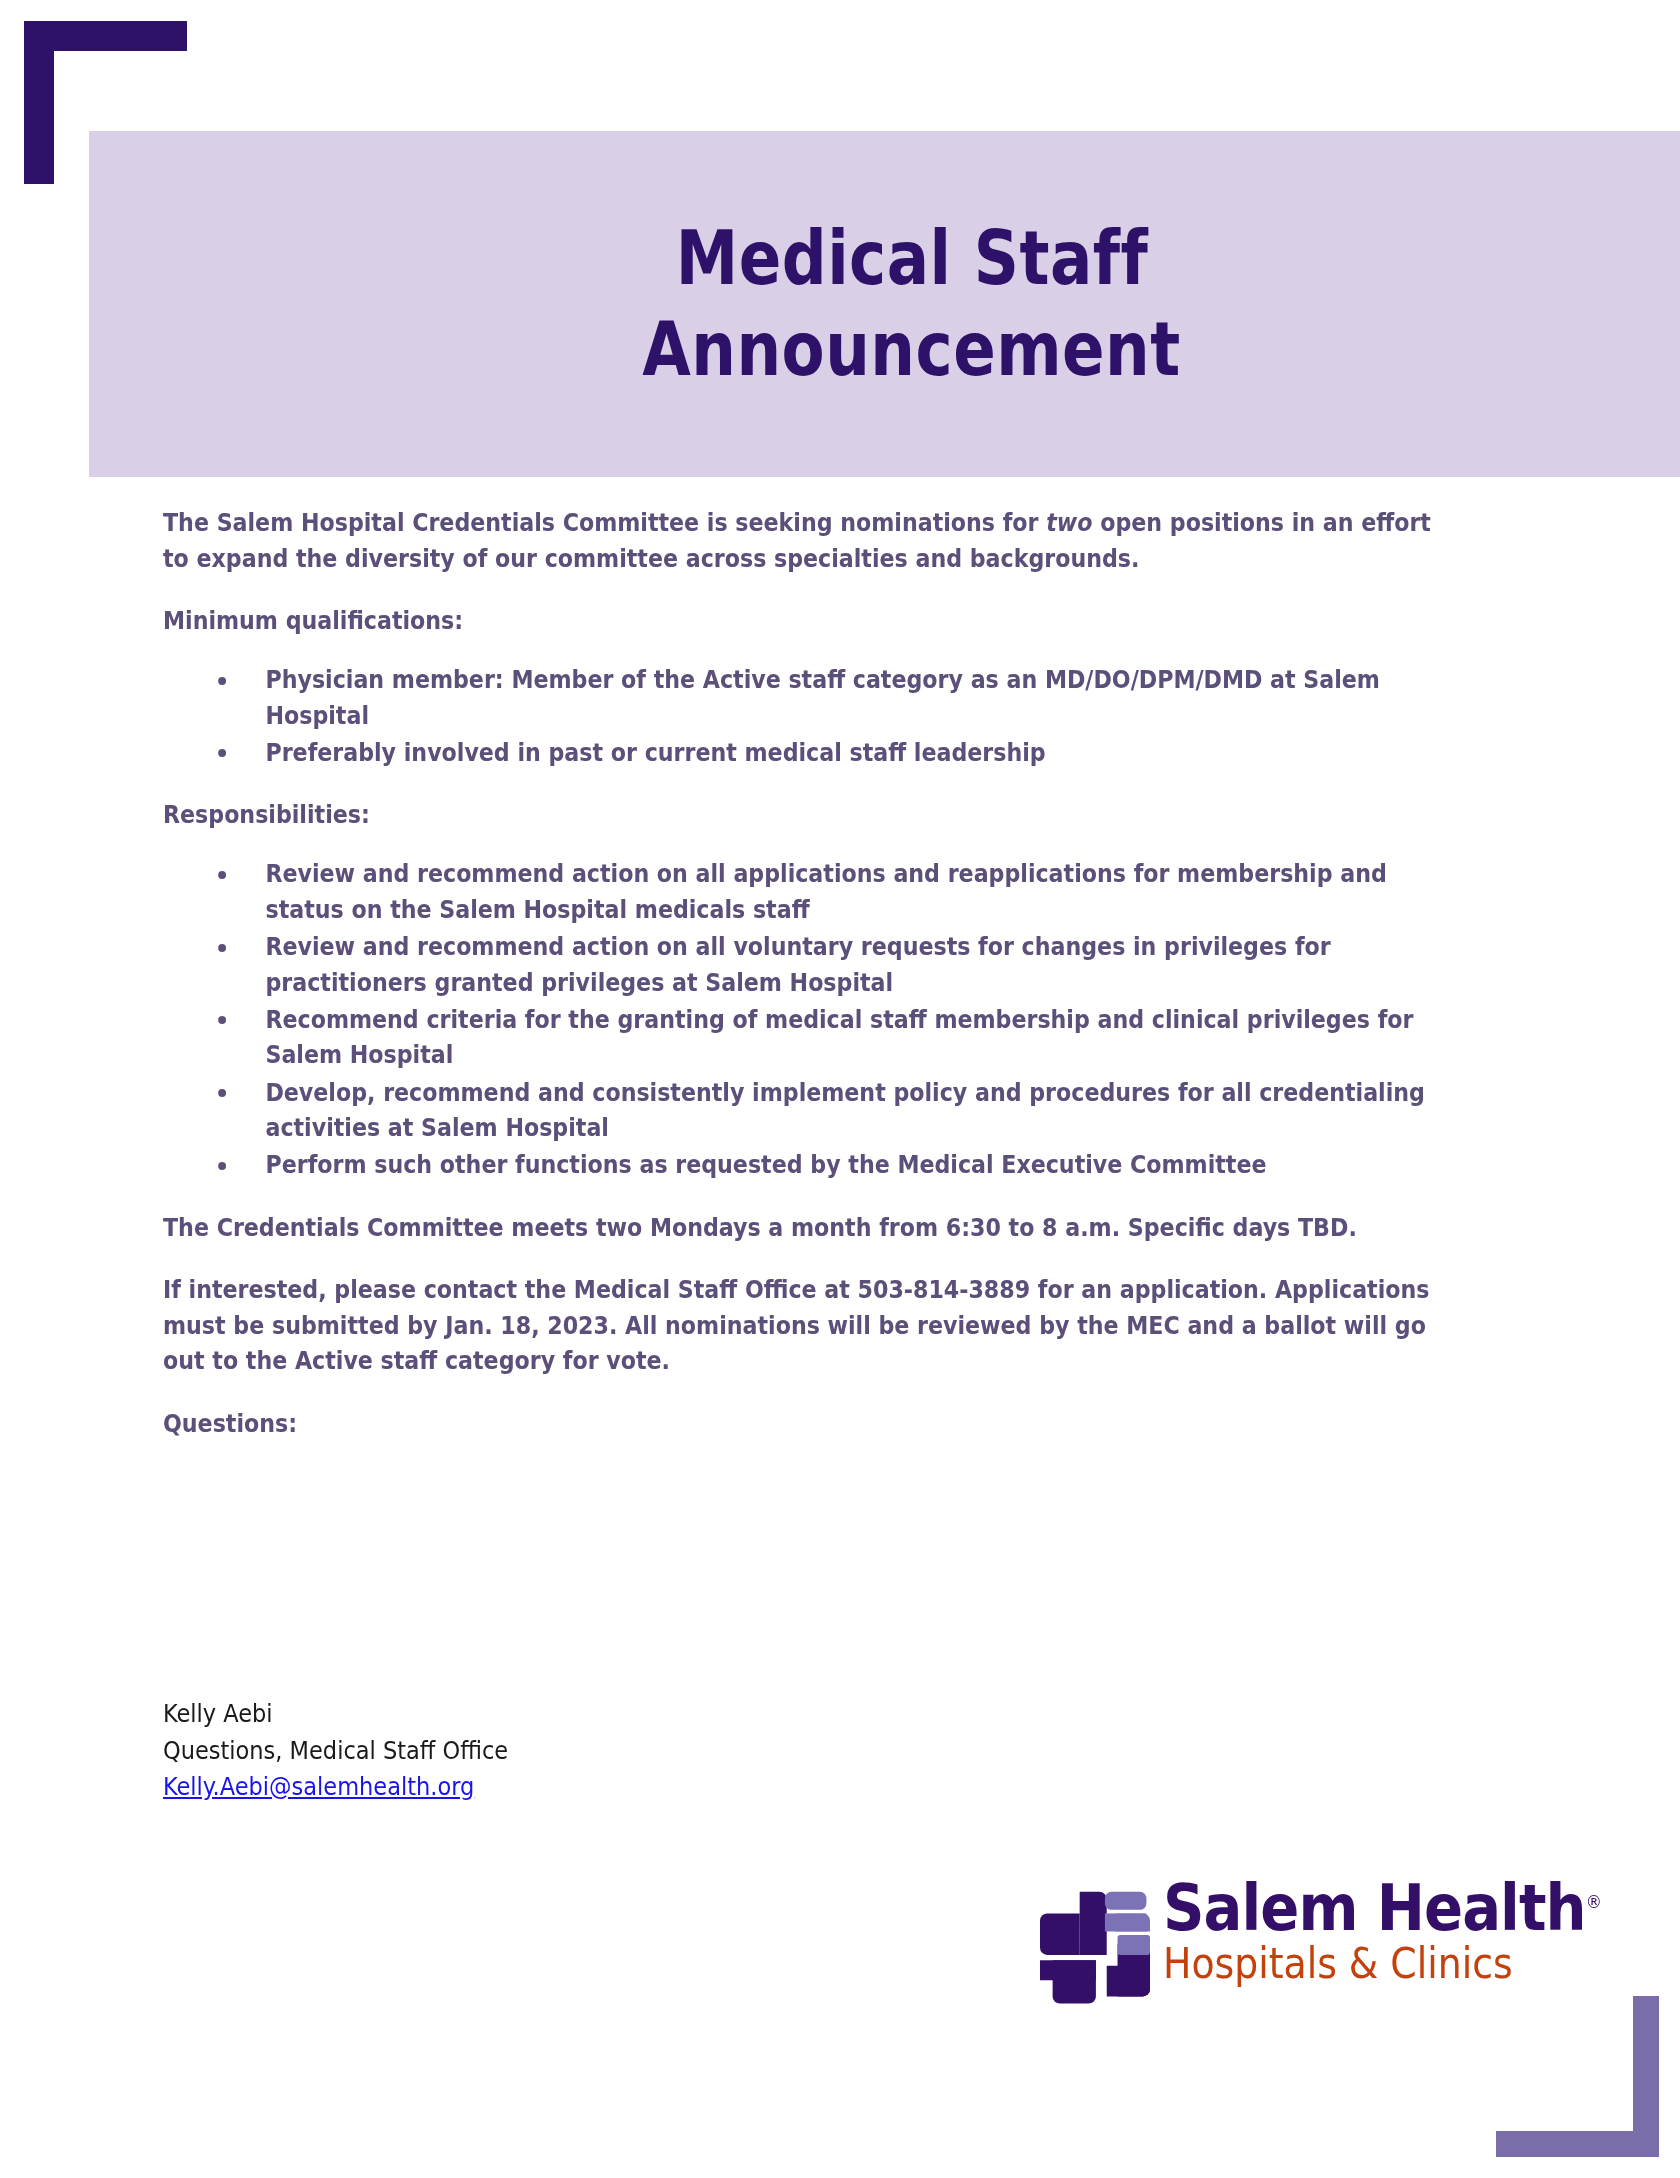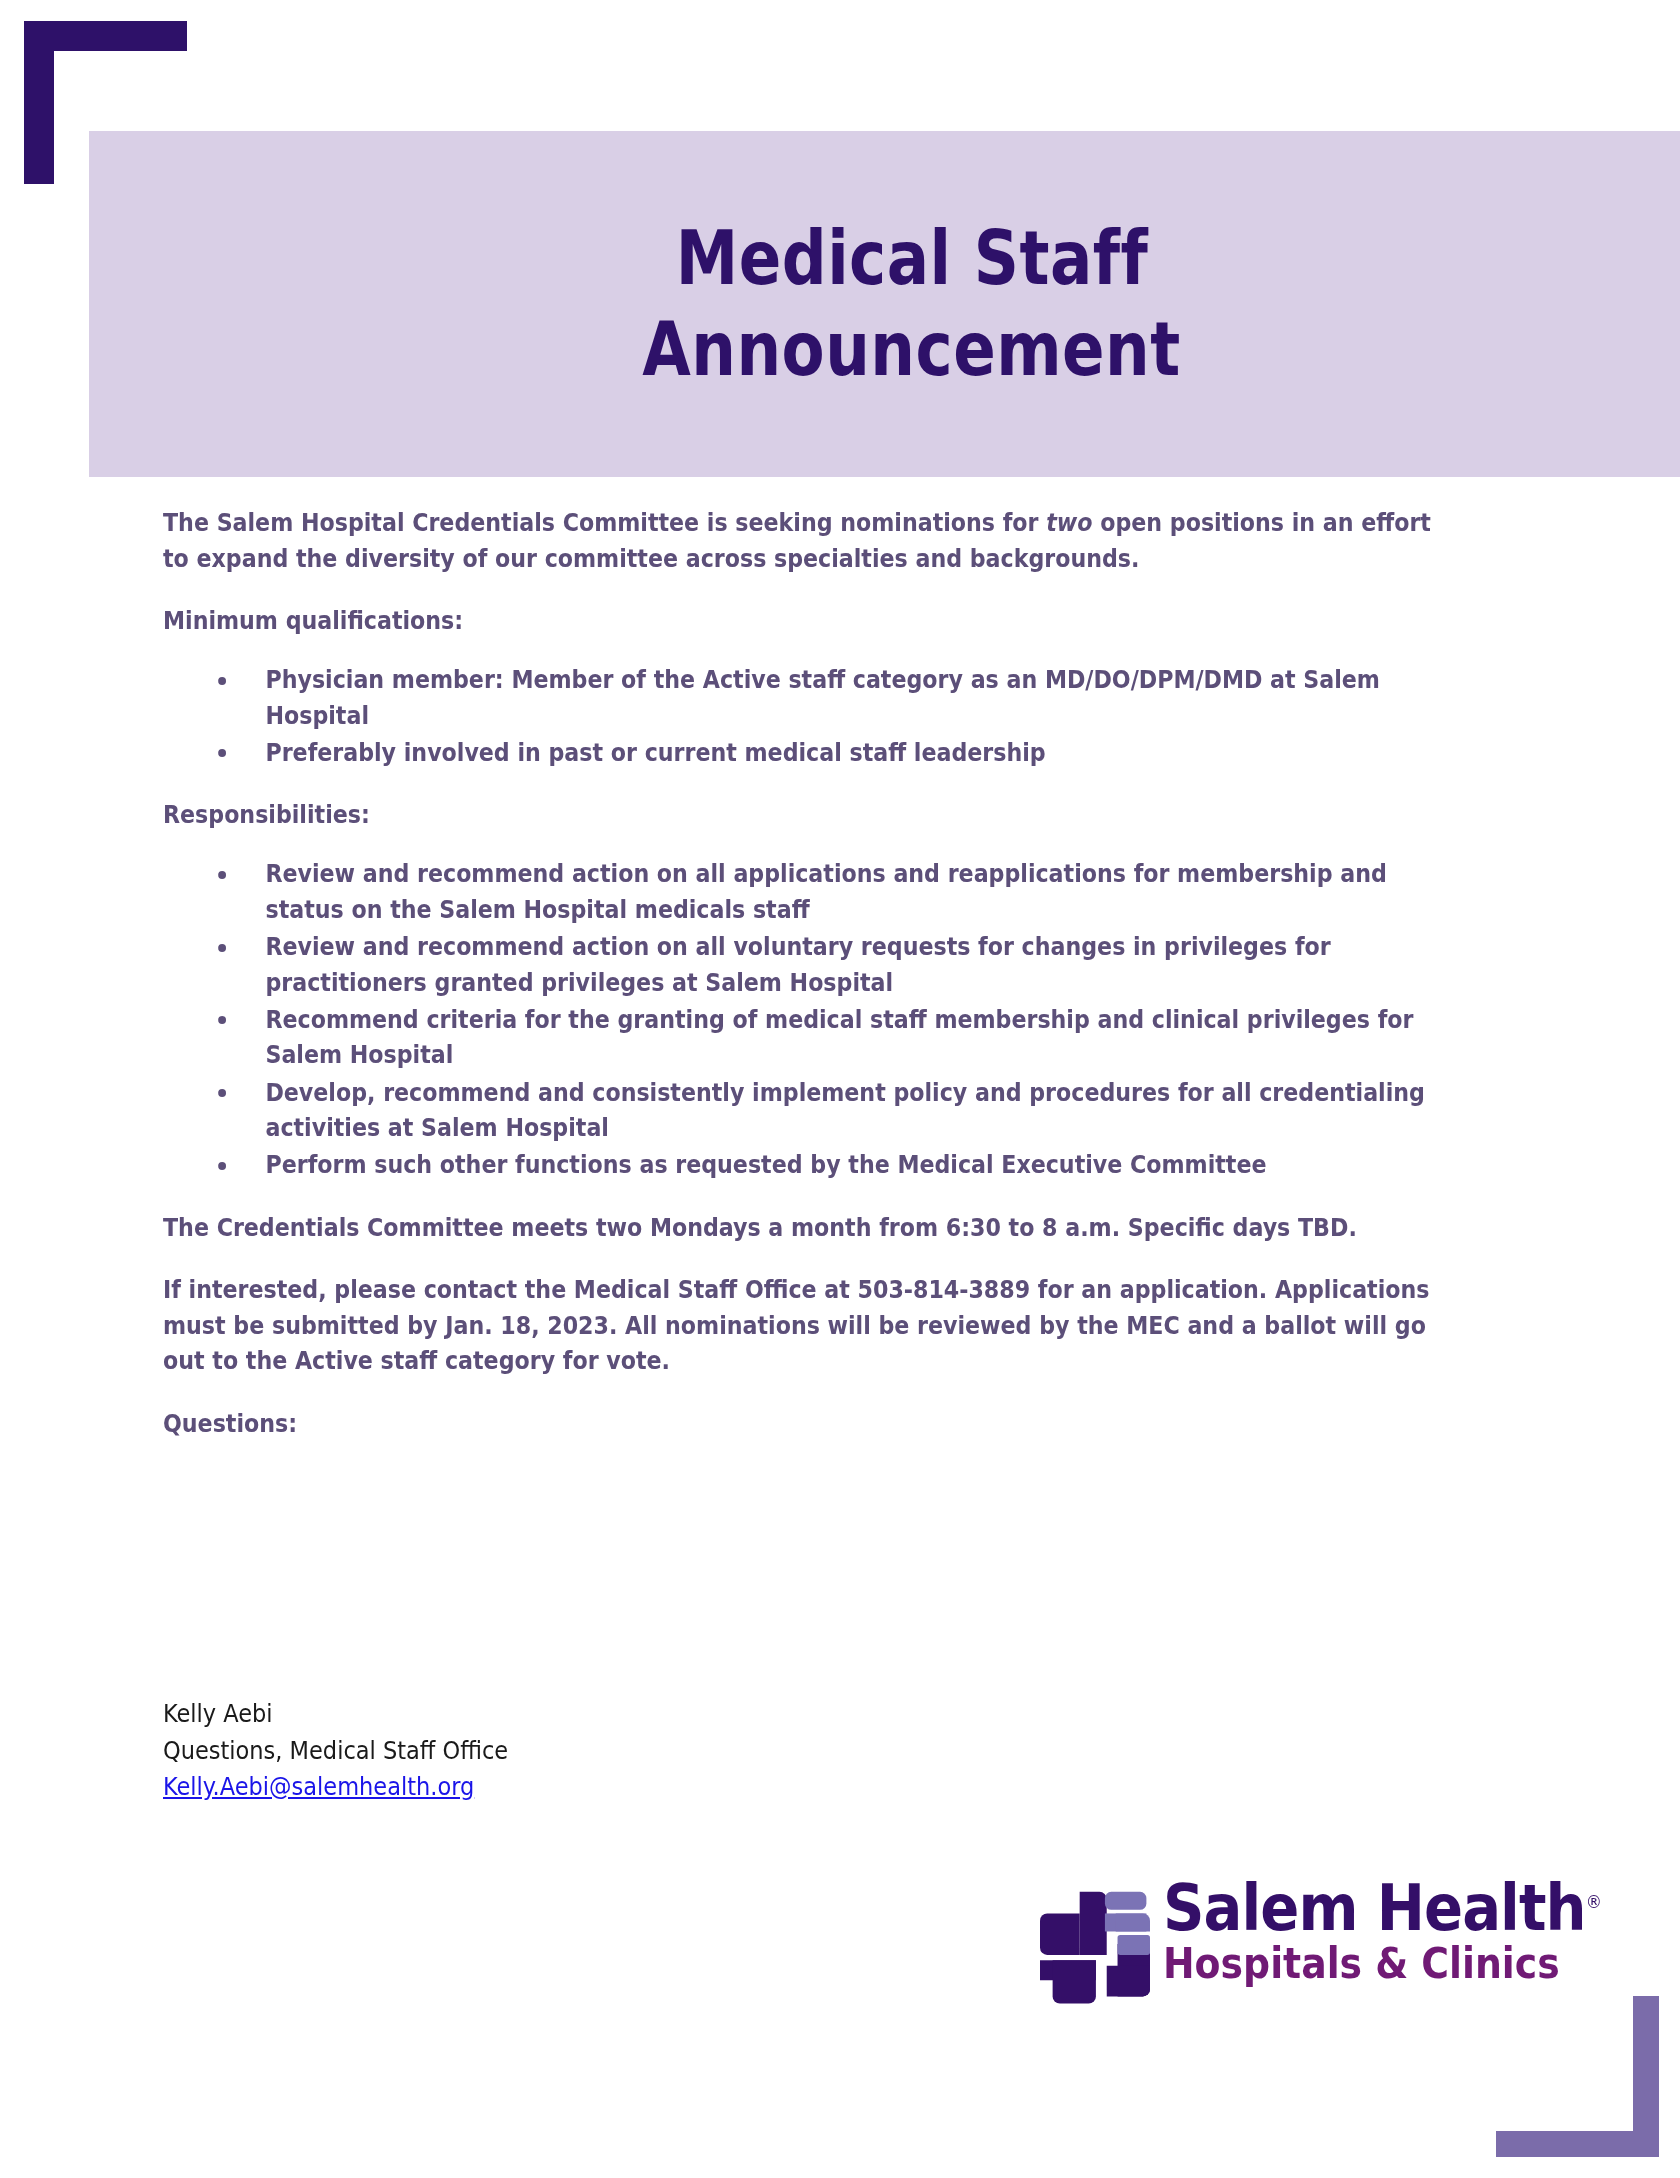--- a/index.html
+++ b/index.html
@@ -192,24 +192,24 @@
     position: relative;
     white-space: nowrap;
   }
   .logo-reg {
     font-size: 18px;
     vertical-align: super;
     font-weight: 400;
   }
   .logo-tag {
     font-family: "DejaVu Sans Condensed", "Liberation Sans Narrow", "Liberation Sans", sans-serif;
-    font-weight: 700;
+    font-weight: 400;
     font-size: 42px;
     line-height: 1.12;
-    color: #701a75;
+    color: #c2410c;
     letter-spacing: 0px;
     white-space: nowrap;
   }
 </style>
 </head>
 <body>
 
 <div id="corner-tl">
   <div class="bar-h"></div>
   <div class="bar-v"></div>

